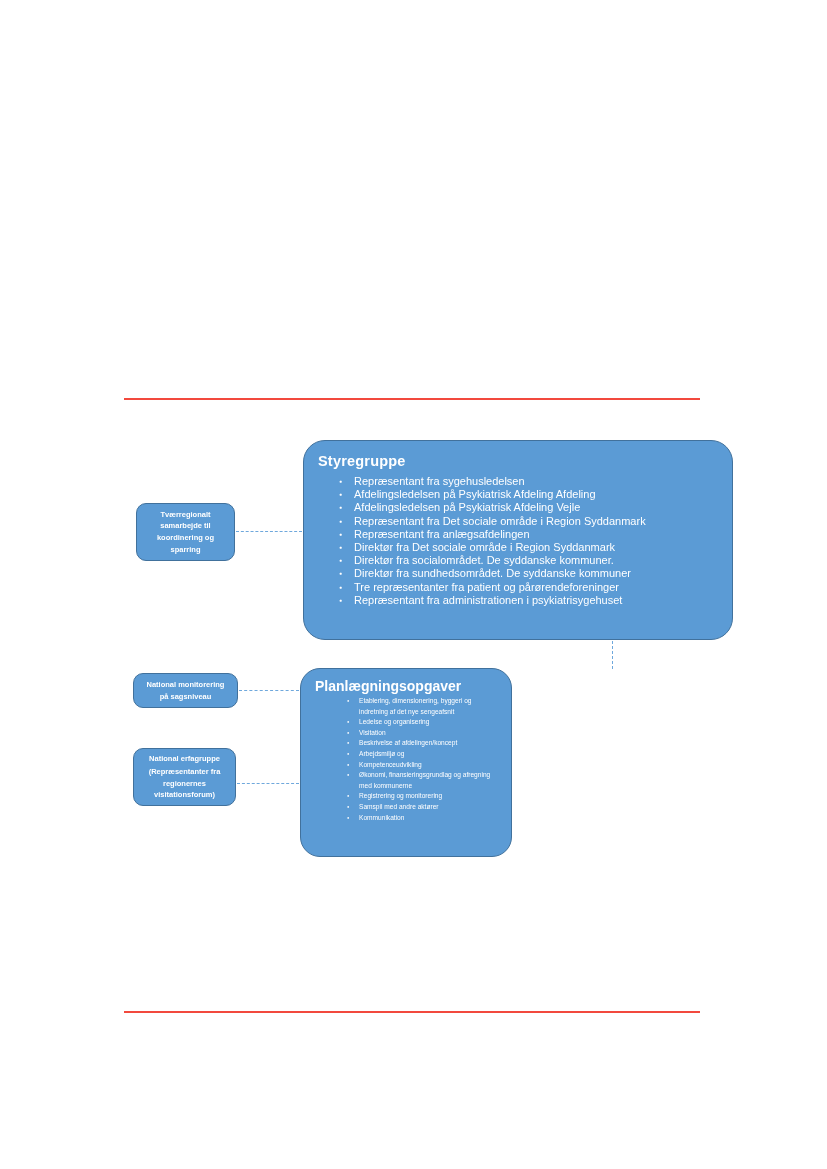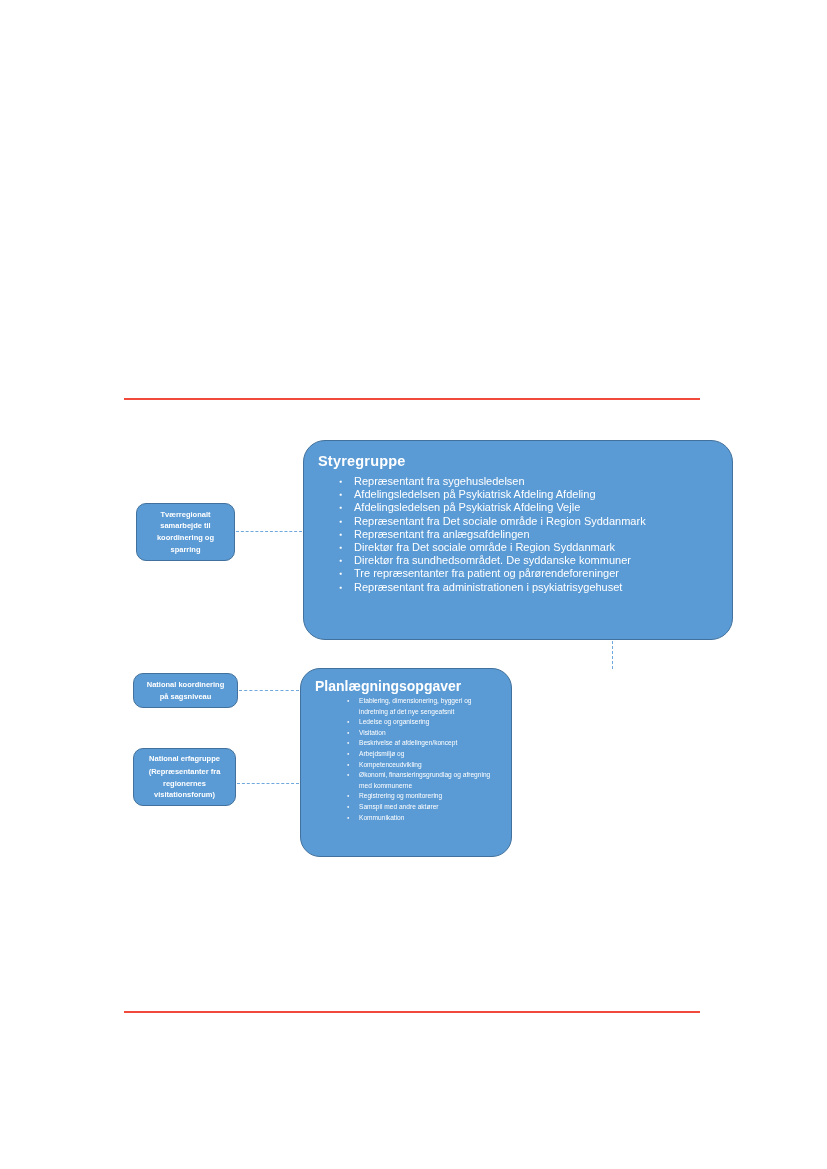--- a/index.html
+++ b/index.html
@@ -188,20 +188,21 @@
 
   <div class="node" id="styregruppe">
     <div class="node-title">Styregruppe</div>
     <ul>
       <li>Repræsentant fra sygehusledelsen</li>
       <li>Afdelingsledelsen på Psykiatrisk Afdeling Afdeling</li>
       <li>Afdelingsledelsen på Psykiatrisk Afdeling Vejle</li>
       <li>Repræsentant fra Det sociale område i Region Syddanmark</li>
       <li>Repræsentant fra anlægsafdelingen</li>
       <li>Direktør fra Det sociale område i Region Syddanmark</li>
+      <li>Direktør fra socialområdet. De syddanske kommuner.</li>
       <li>Direktør fra sundhedsområdet. De syddanske kommuner</li>
       <li>Tre repræsentanter fra patient og pårørendeforeninger</li>
       <li>Repræsentant fra administrationen i psykiatrisygehuset</li>
     </ul>
   </div>
 
   <div class="node" id="planlaegning">
     <div class="node-title">Planlægningsopgaver</div>
     <ul>
       <li>Etablering, dimensionering, byggeri og indretning af det nye sengeafsnit</li>
@@ -219,21 +220,21 @@
 
 
   <div class="node small" id="box-tvaerregionalt">
     <span>Tværregionalt</span>
     <span>samarbejde til</span>
     <span>koordinering og</span>
     <span>sparring</span>
   </div>
 
   <div class="node small" id="box-national-koord">
-    <span>National koordinering</span>
+    <span>National monitorering</span>
     <span>på sagsniveau</span>
   </div>
 
   <div class="node small" id="box-erfagruppe">
     <span>National erfagruppe</span>
     <span class="gap"></span>
     <span>(Repræsentanter fra</span>
     <span>regionernes</span>
     <span>visitationsforum)</span>
   </div>

